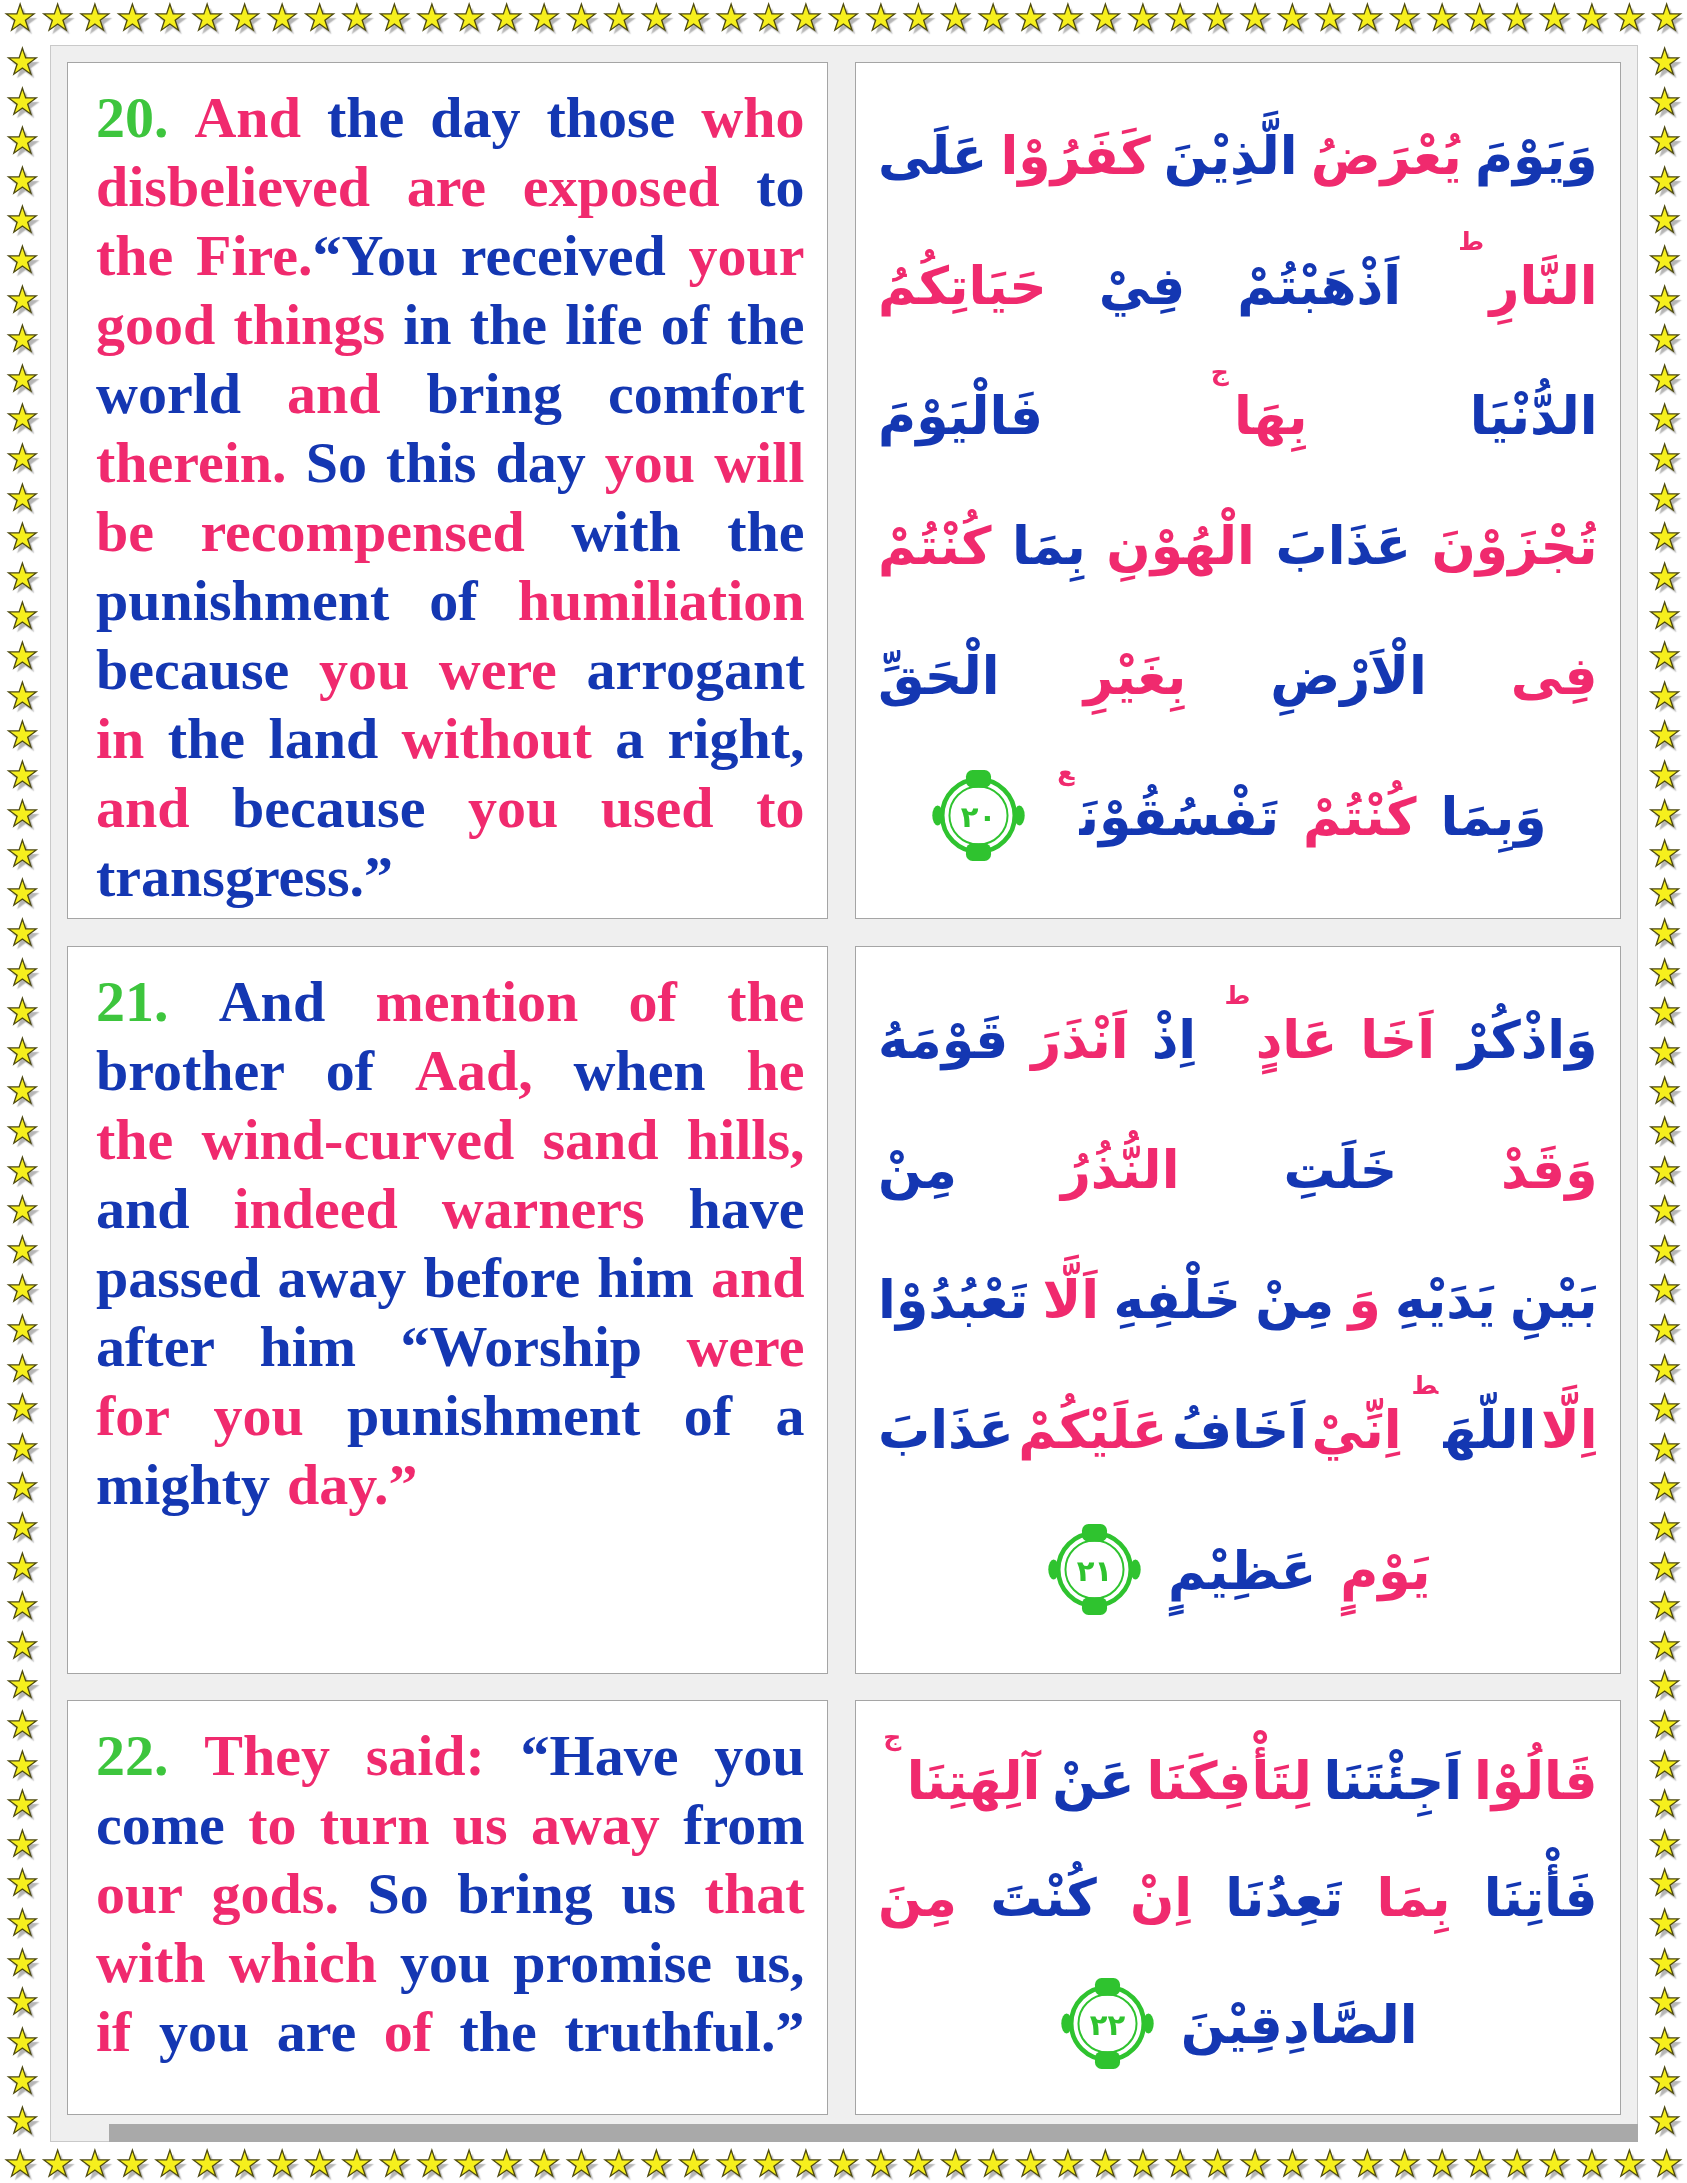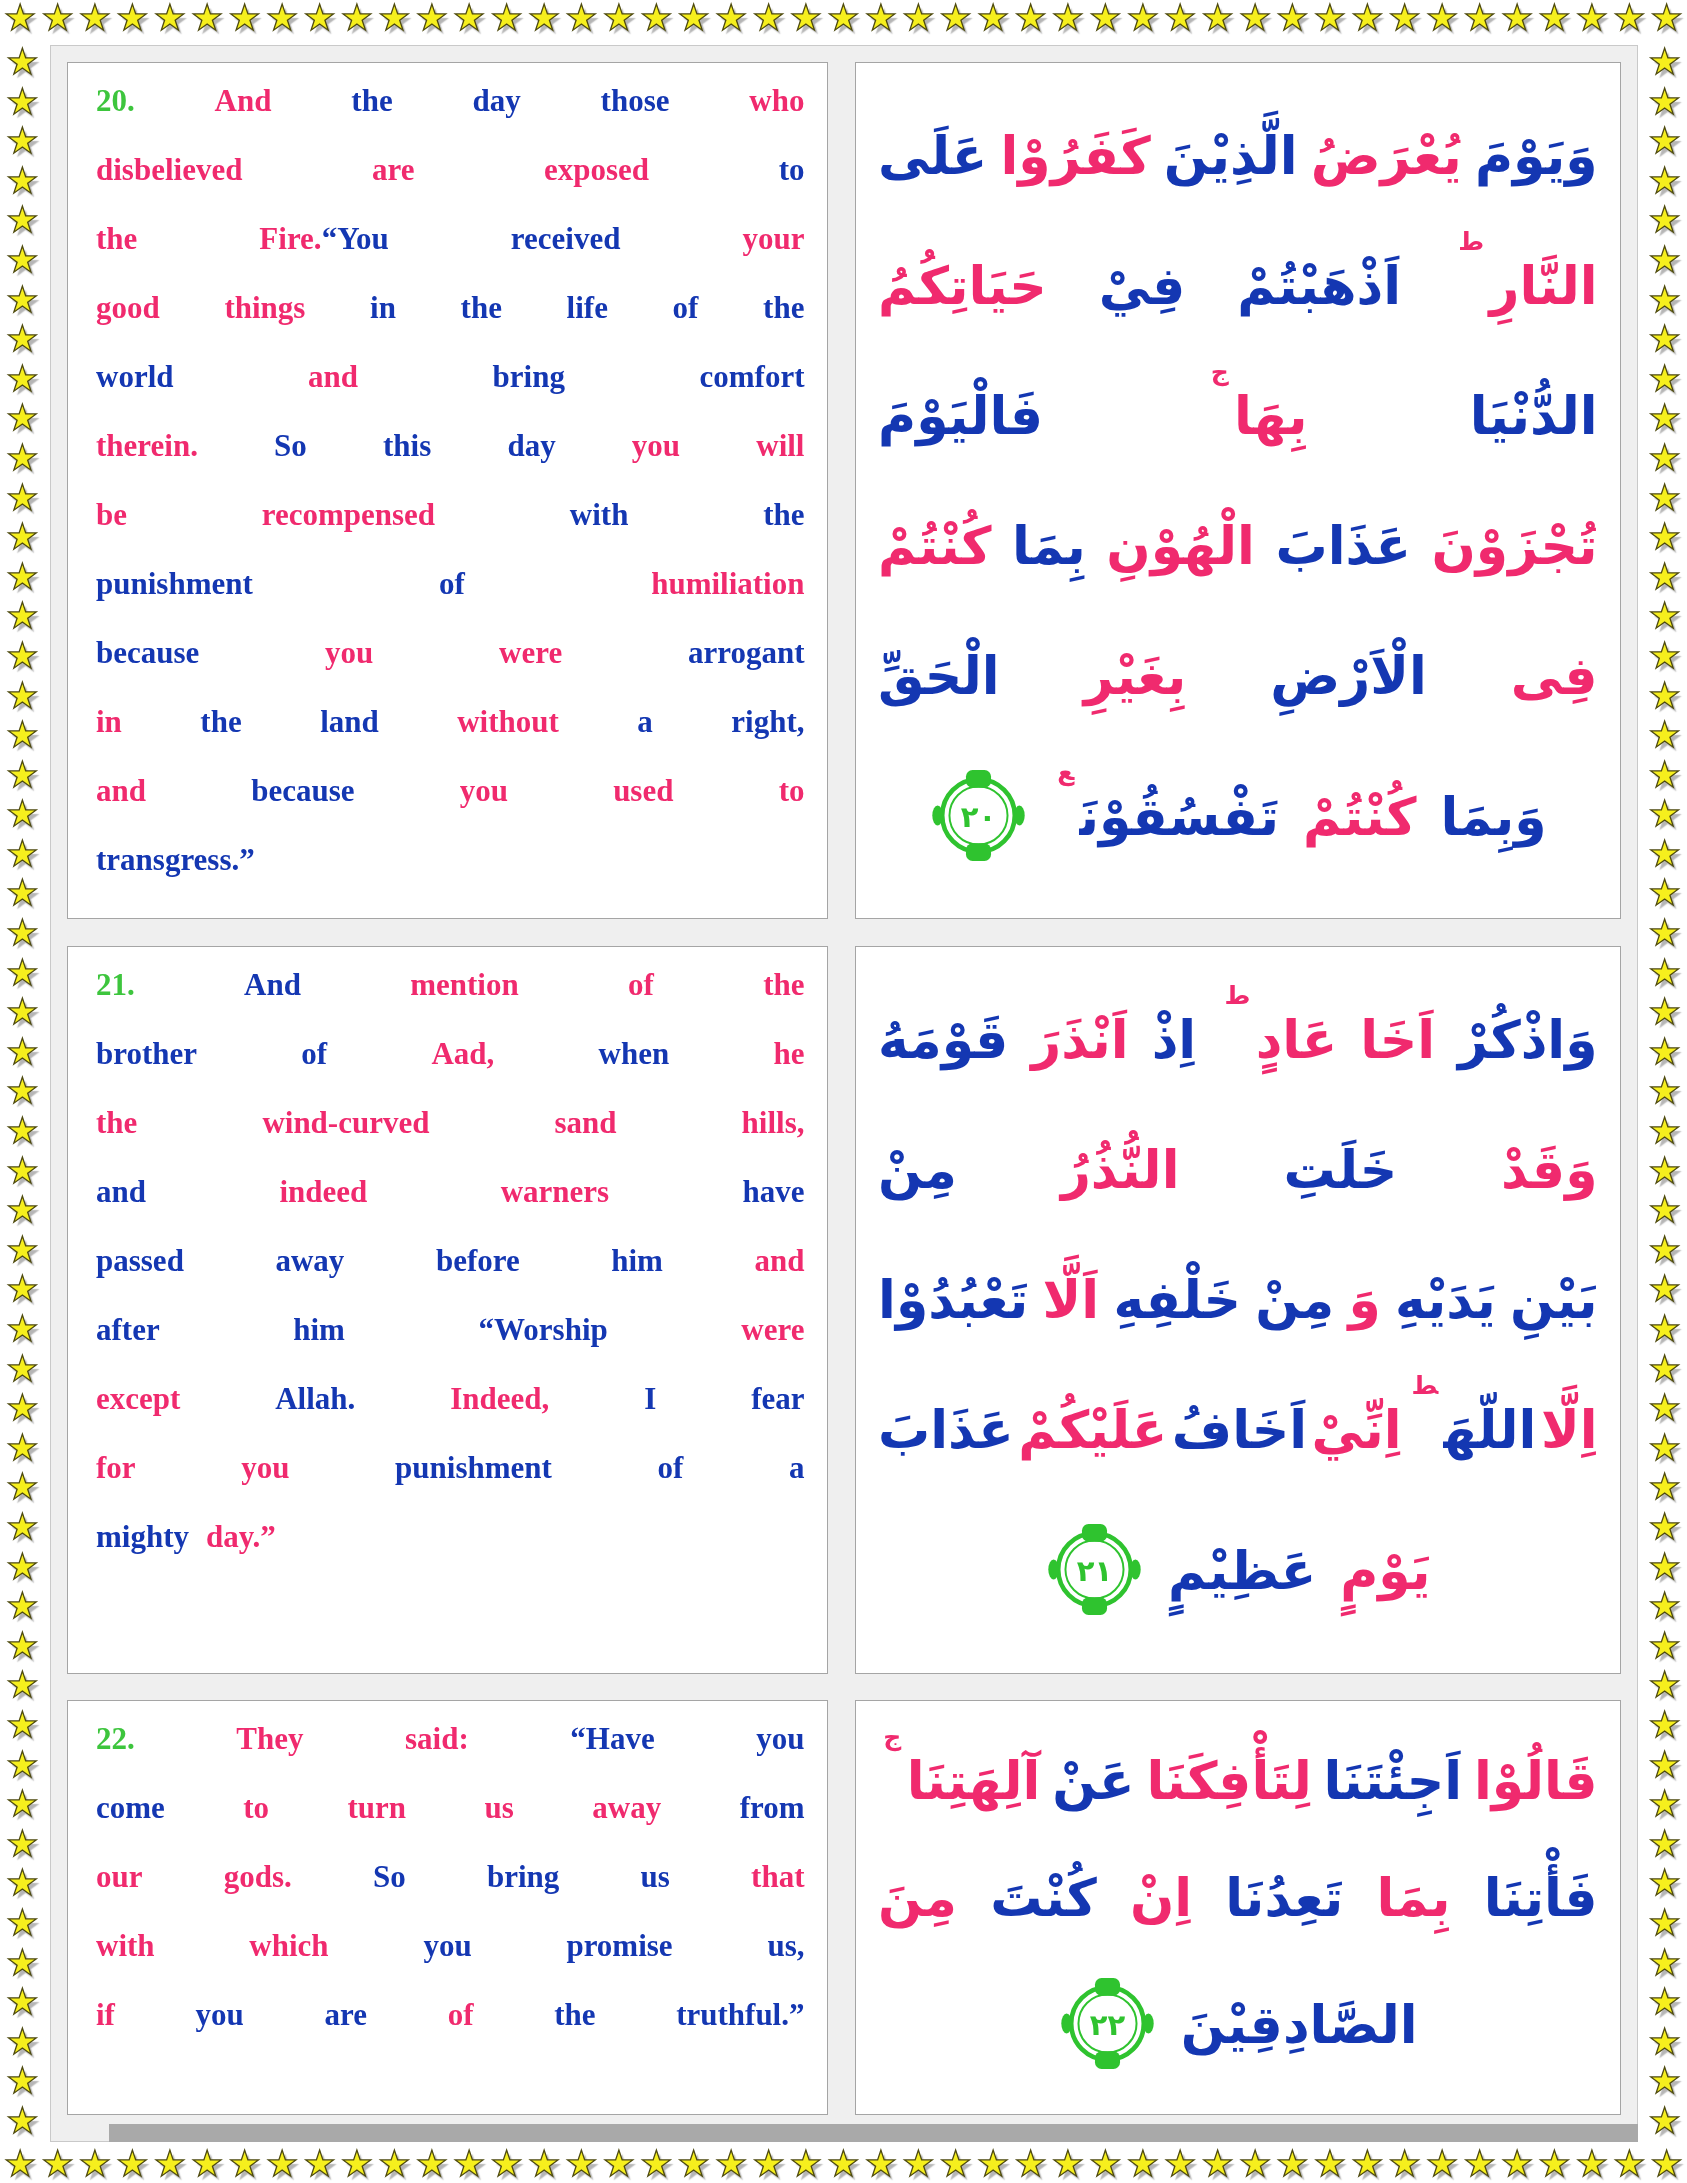--- a/index.html
+++ b/index.html
@@ -22,22 +22,22 @@
   
   .table-wrap{position:absolute;left:50px;top:45px;width:1588px;height:2097px;
               background:#efefef;border:1.3px solid #c9c9c9;box-sizing:border-box;}
   .shadow-bottom{position:absolute;left:58px;right:-1.3px;bottom:-1.3px;height:18.5px;background:#a9a9a9;}
   .grid{position:absolute;left:16px;top:16px;right:16px;bottom:26.5px;
         display:grid;grid-template-columns:761px 1fr;grid-template-rows:857px 728px 1fr;gap:26.5px;}
   .cell{background:#ffffff;border:1.3px solid #a5a5a5;box-sizing:border-box;overflow:hidden;}
 
   
   .english{padding:20px 22.5px 0 28px;}
-  .e-line{display:flex;justify-content:space-between;align-items:flex-start;height:69px;
-          font-weight:700;font-size:31px;white-space:nowrap;}
+  .e-line{display:flex;justify-content:space-between;align-items:center;height:69px;
+          font-weight:700;font-size:58px;white-space:nowrap;}
   .e-line.l{justify-content:flex-start;gap:17px;}
   .e-part{display:inline-block;}
 
   
   .arabic{padding:4px 22.5px;display:flex;flex-direction:column;justify-content:space-evenly;
           font-family:"DejaVu Sans",sans-serif;font-weight:700;}
   .a-line{display:flex;justify-content:space-between;align-items:baseline;
           font-size:52px;line-height:1.55;white-space:nowrap;}
   .a-line.c{justify-content:center;gap:24px;}
   .pause{font-size:25px;position:relative;top:-36px;margin:0 5.3px;font-weight:700;}
@@ -422,27 +422,20 @@
             <span class="b">him</span>
             <span class="p">and</span>
           </div>
           <div class="e-line">
             <span class="b">after</span>
             <span class="b">him</span>
             <span class="b">“Worship</span>
             <span class="p">were</span>
           </div>
           <div class="e-line">
-            <span class="p">except</span>
-            <span class="b">Allah.</span>
-            <span class="p">Indeed,</span>
-            <span class="b">I</span>
-            <span class="b">fear</span>
-          </div>
-          <div class="e-line">
             <span class="p">for</span>
             <span class="p">you</span>
             <span class="b">punishment</span>
             <span class="b">of</span>
             <span class="b">a</span>
           </div>
           <div class="e-line l">
             <span class="b">mighty</span>
             <span class="p">day.”</span>
           </div>

